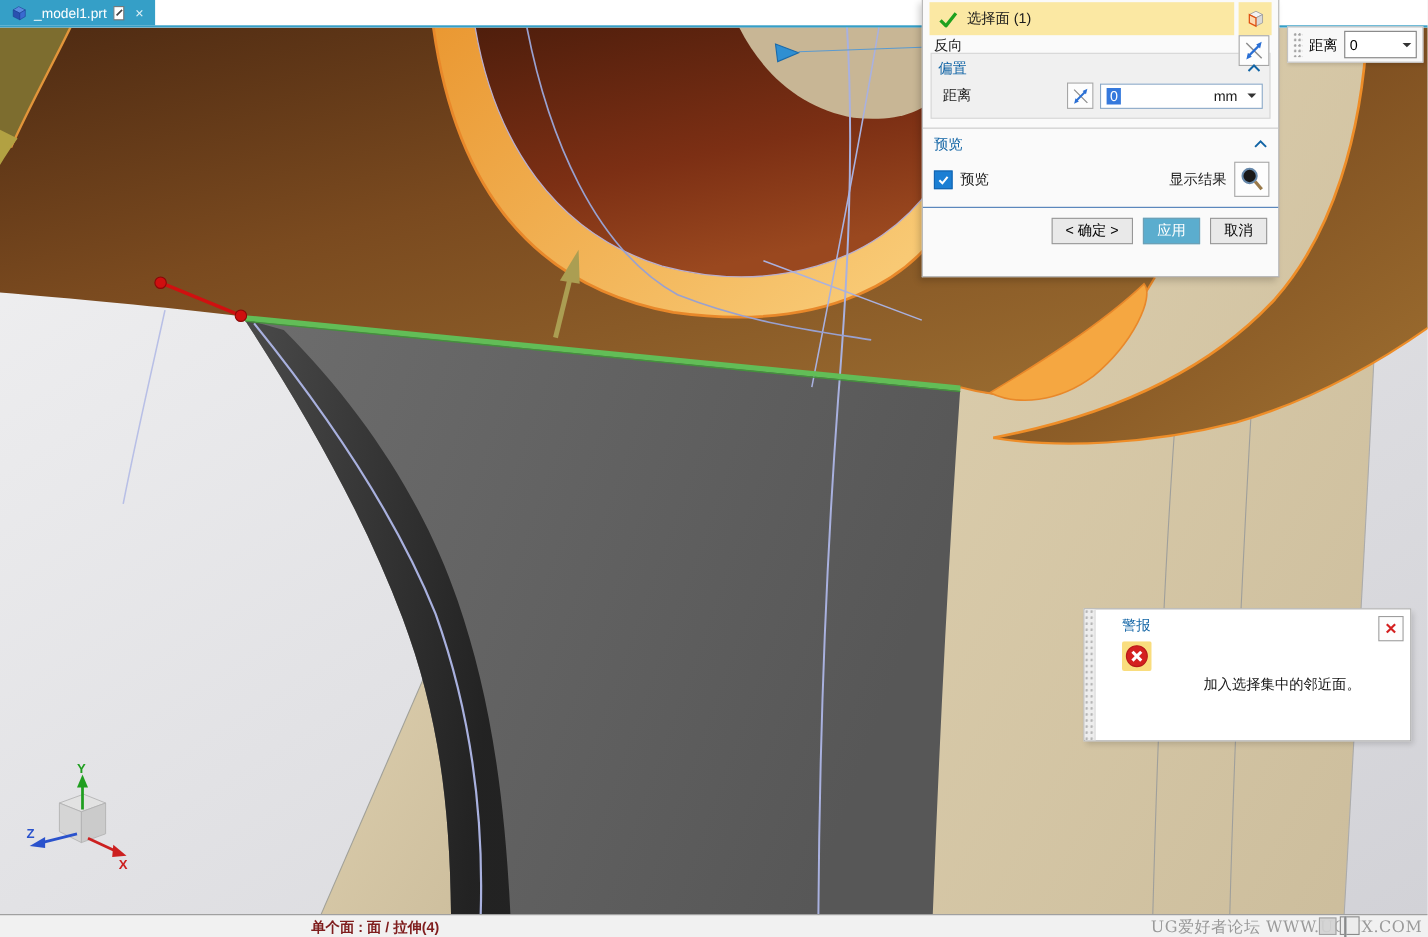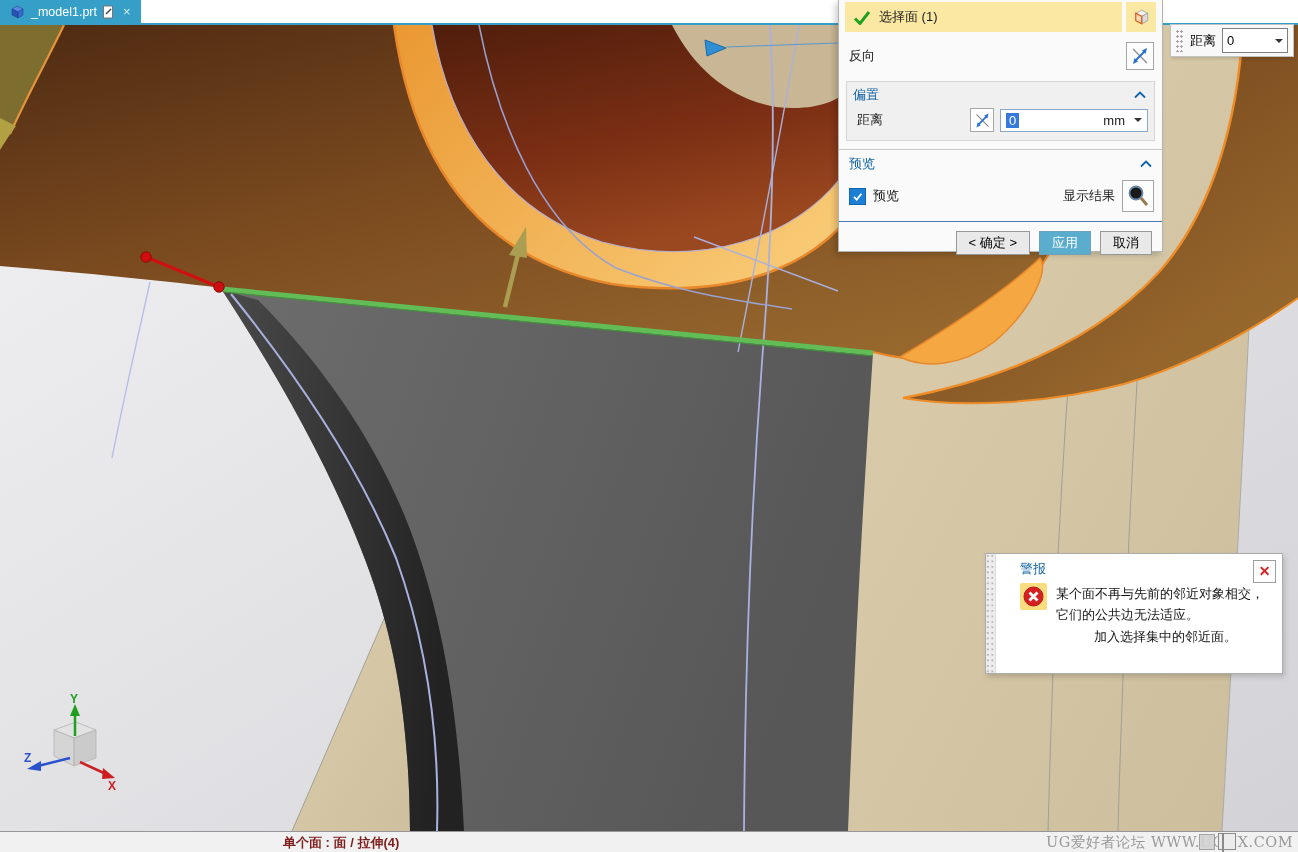--- a/index.html
+++ b/index.html
@@ -15,21 +15,21 @@
   .scene{position:absolute;top:0;left:0;z-index:1;}
   
   .dialog{position:absolute;left:838px;top:0;width:325px;height:252px;background:#fafafa;
           border:1px solid #b3b3b3;border-top:none;box-sizing:border-box;z-index:7;
           box-shadow:-3px 3px 6px rgba(0,0,0,.18);font-size:13px;color:#1a1a1a;}
   .d-title-row{display:flex;align-items:center;gap:4px;margin:2px 6px 0 6px;height:30px;}
   .d-title-main{flex:1;display:flex;align-items:center;gap:8px;background:var(--highlight-yellow);
                 height:30px;padding:0 8px;}
   .d-cube-btn{width:30px;height:30px;background:var(--highlight-yellow);display:flex;
               align-items:center;justify-content:center;border:none;cursor:pointer;}
-  .d-row-rev{display:flex;align-items:center;height:48px;padding:0 8px 0 10px;}
+  .d-row-rev{display:flex;align-items:flex-start;height:15px;padding:0 8px 0 10px;}
   .d-row-rev span{flex:1;}
   .icon-btn{width:28px;height:28px;background:#fdfdfd;border:1px solid #a6a6a6;display:flex;
             align-items:center;justify-content:center;padding:0;cursor:pointer;}
   .icon-btn.sm{width:24px;height:24px;}
   .d-panel{margin:1px 7px 0 7px;border:1px solid #d6d6d6;background:#f0f0f0;padding:2px 6px 6px 6px;}
   .d-sec-head{display:flex;align-items:center;height:22px;}
   .sec-title{color:var(--section-blue);flex:1;font-family:Liberation Serif, serif;}
   .chev{margin-right:2px;}
   .d-dist-row{display:flex;align-items:center;gap:6px;padding-left:4px;height:28px;}
   .d-dist-row .d-lbl{flex:1;}
@@ -331,24 +331,20 @@
     <div class="alert-content">
       <div class="alert-title">警报</div>
       <button class="alert-close">✕</button>
       <div class="alert-body">
         <svg width="27" height="27" viewBox="0 0 27 27">
           <rect x="0" y="0" width="27" height="27" rx="2" fill="#f9dd7e"></rect>
           <circle cx="13.5" cy="13.5" r="9.5" fill="var(--error-red)" stroke="#b81818"></circle>
           <line x1="9.5" y1="9.5" x2="17.5" y2="17.5" stroke="#fff" stroke-width="2.8"></line>
           <line x1="17.5" y1="9.5" x2="9.5" y2="17.5" stroke="#fff" stroke-width="2.8"></line>
         </svg>
-        <div class="alert-lines">
-          <div>某个面不再与先前的邻近对象相交，</div>
-          <div>它们的公共边无法适应。</div>
-        </div>
       </div>
       <div class="alert-ind" style="margin-top:0;">加入选择集中的邻近面。</div>
     </div>
   </div>
 
   <footer class="statusbar">
     <span class="status-text">单个面 : 面 / 拉伸(4)</span>
     <span class="watermark">UG爱好者论坛 WWW.UGNX.COM</span>
     <span class="wm-ic wm-ic1"></span>
     <span class="wm-ic wm-ic2"><span class="wm-inner"></span></span>

